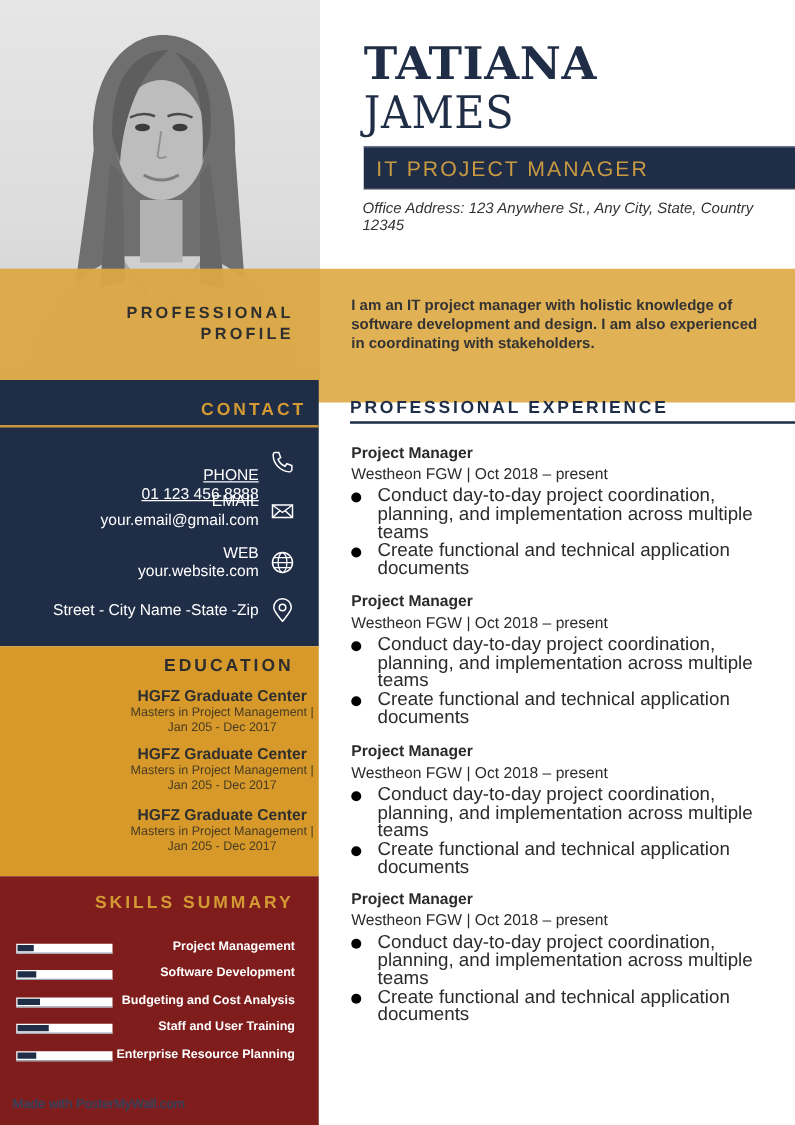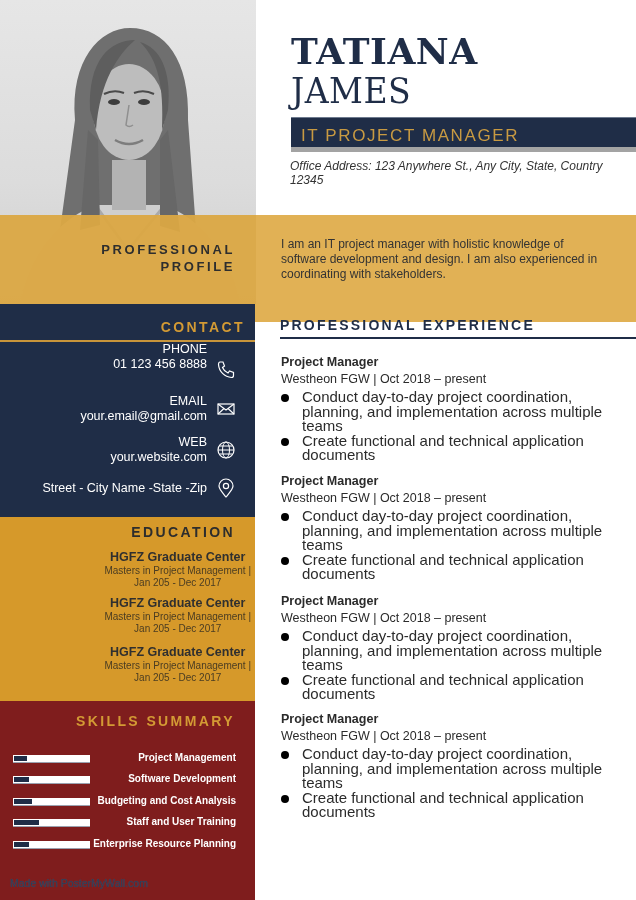--- a/index.html
+++ b/index.html
@@ -20,21 +20,21 @@
     font-family: "DejaVu Serif", serif; font-weight: bold; font-size: 36px;
     color: #1f2d47; letter-spacing: 0.5px;
   }
   .name-last {
     position: absolute; left: 291px; top: 70px;
     font-family: "DejaVu Serif", serif; font-size: 36px; font-weight: normal;
     color: #1f2d47; letter-spacing: 0.5px; transform: scaleX(0.92); transform-origin: left;
   }
   .title-band {
     position: absolute; left: 291px; top: 117px; width: 345px; height: 35px;
-    background: #1f2d47; border-top: 1px solid #6d7a8e; border-bottom: 5px solid #a3a3a3;
+    background: #1f2d47; border-top: 1px solid #6d7a8e; border-bottom: 1px solid #a3a3a3;
   }
   .title-band span {
     position: absolute; left: 10px; top: 8px;
     font-family: "Liberation Sans", sans-serif; font-size: 17px; letter-spacing: 1.6px;
     color: #c89a42;
   }
   .address {
     position: absolute; left: 290px; top: 159px; width: 320px;
     font-family: "Liberation Sans", sans-serif; font-style: italic; font-size: 12px;
     line-height: 14px; color: #333;
@@ -49,21 +49,21 @@
     position: absolute; left: 0; top: 0; width: 256px; height: 89px;
     background: rgba(215, 162, 62, 0.35);
   }
   .profile-heading {
     position: absolute; right: 401px; top: 26px; text-align: right;
     font-family: "Liberation Sans", sans-serif; font-weight: bold; font-size: 13px;
     letter-spacing: 2.6px; color: #2e2e2e; line-height: 17px;
   }
   .profile-text {
     position: absolute; left: 281px; top: 22px; width: 330px;
-    font-family: "Liberation Sans", sans-serif; font-size: 12px; line-height: 15px; color: #333;
+    font-family: "Liberation Sans", sans-serif; font-size: 12px; line-height: 15px; color: #333; font-weight: bold;
   }
 
   
   .contact-block {
     position: absolute; left: 0; top: 304px; width: 255px; height: 213px; background: #1f2d47;
   }
   .section-head {
     position: absolute; right: 10px;
     font-family: "Liberation Sans", sans-serif; font-weight: bold; font-size: 14px;
     letter-spacing: 2.4px;
@@ -167,21 +167,21 @@
     <div>PROFESSIONAL</div>
     <div>PROFILE</div>
   </div>
   <div class="profile-text">I am an IT project manager with holistic knowledge of software development and design. I am also experienced in coordinating with stakeholders.</div>
 </div>
 
 <div class="contact-block">
   <div class="section-head contact-head">CONTACT</div>
   <div class="contact-rule"></div>
 
-  <div class="contact-item" style="top:38px;">
+  <div class="contact-item" style="top:69px;text-decoration:underline;">
     <div>PHONE</div>
     <div>01 123 456 8888</div>
   </div>
   <svg class="contact-icon" style="top:56px;" viewBox="0 0 20 20">
     <path d="M4 2 L7 2 L8.5 6 L6.5 7.5 C7.5 10 9.5 12 12 13 L13.5 11 L17.5 12.5 L17.5 15.5 C17.5 16.5 16.5 17.5 15.5 17.5 C8.5 17 3 11.5 2.5 4.5 C2.5 3 3 2 4 2 Z" fill="none" stroke="#fff" stroke-width="1.2"></path>
   </svg>
 
   <div class="contact-item" style="top:90px;margin-left:30px;">
     <div>EMAIL</div>
     <div>your.email@gmail.com</div>

